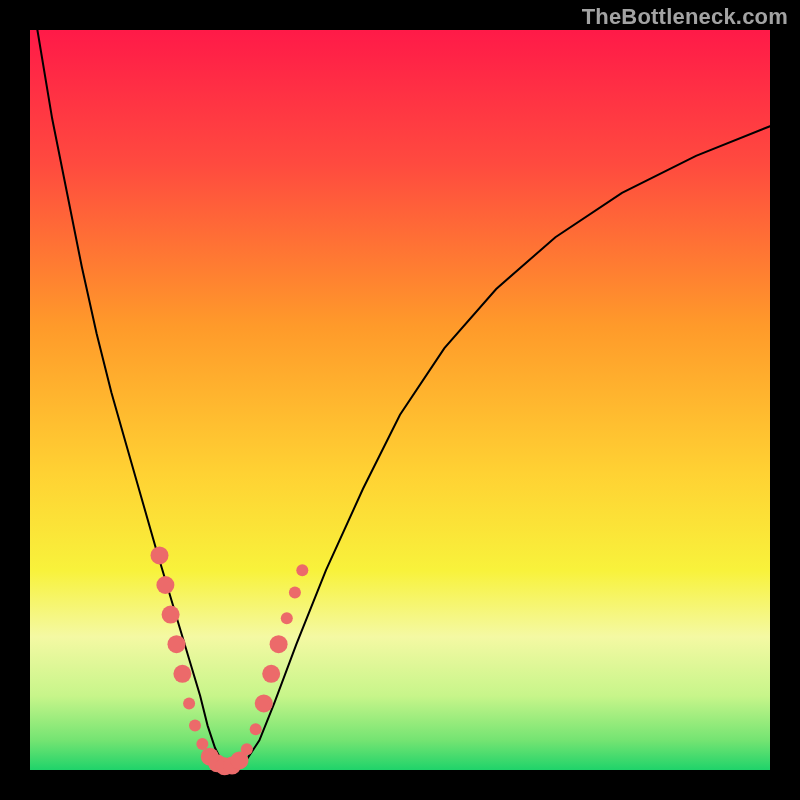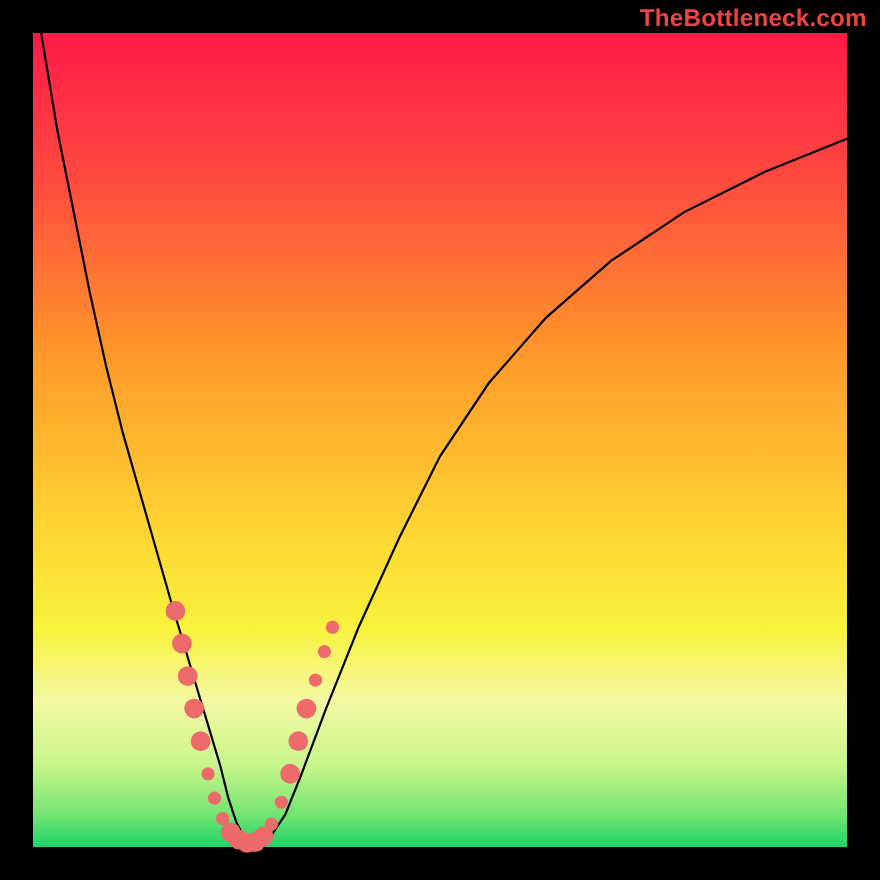--- a/index.html
+++ b/index.html
@@ -13,21 +13,21 @@
   .frame {
     width: 800px;
     height: 800px;
     background: #000;
     position: relative;
   }
   .watermark {
     position: absolute;
     top: 4px;
     right: 12px;
-    color: #ef4444;
+    color: #a3a3a3;
     font-size: 22px;
     font-weight: 600;
     letter-spacing: 0.2px;
     z-index: 20;
     user-select: none;
   }
   svg {
     position: absolute;
     left: 0;
     top: 0;

